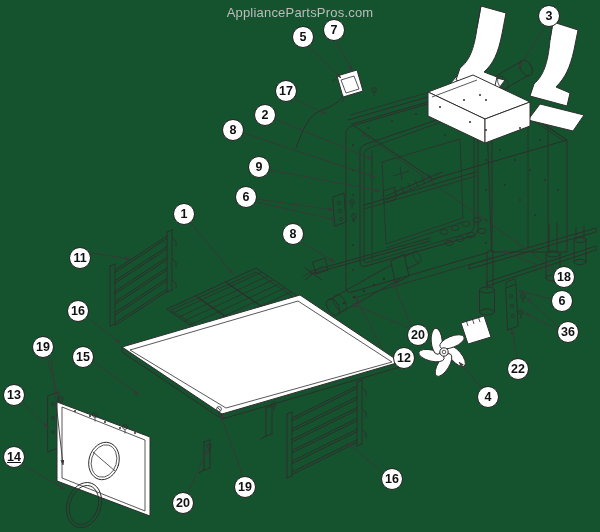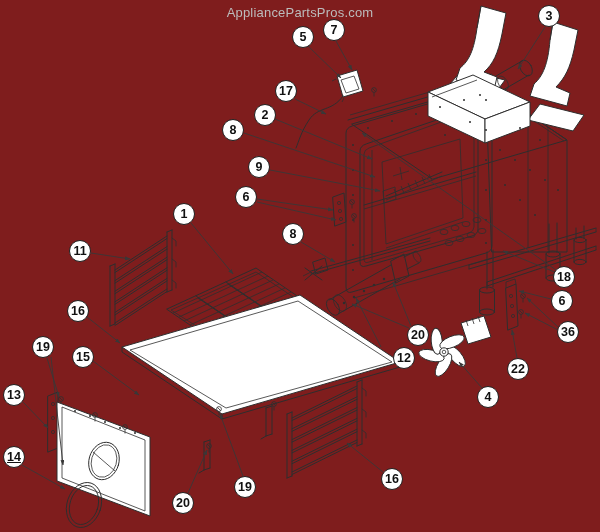--- a/index.html
+++ b/index.html
@@ -1,16 +1,16 @@
 <!DOCTYPE html>
 <html><head>
 <meta charset="utf-8">
 <style>
   html,body{margin:0;padding:0;background:#fff;}
-  .stage{position:relative;width:600px;height:532px;background:#7f1d1d;overflow:hidden;
+  .stage{position:relative;width:600px;height:532px;background:#14532d;overflow:hidden;
          font-family:"Liberation Sans",sans-serif;}
   .stage svg{position:absolute;left:0;top:0;}
   svg *{vector-effect:non-scaling-stroke;}
   .ln{stroke:#2e2e2e;stroke-width:1;fill:none;stroke-linecap:round;stroke-linejoin:round;}
   .wf{stroke:#2e2e2e;stroke-width:1;fill:#ffffff;stroke-linejoin:round;}
   .thin{stroke:#2e2e2e;stroke-width:.8;fill:none;}
   .dot{fill:#2e2e2e;stroke:none;}
   .ldr{stroke:#383838;stroke-width:.9;fill:none;}
   .watermark{position:absolute;top:5px;left:50%;transform:translateX(-50%);
              color:#bcbcbc;font-size:13px;letter-spacing:.2px;white-space:nowrap;}
@@ -362,21 +362,21 @@
     </div>
 <div class="callout" style="left: 248px; top: 156px;">
       <span>9</span>
     </div>
 <div class="callout" style="left: 235px; top: 186px;">
       <span>6</span>
     </div>
 <div class="callout" style="left: 173px; top: 203px;">
       <span>1</span>
     </div>
-<div class="callout" style="left: 69px; top: 240px;">
+<div class="callout" style="left: 69px; top: 247px;">
       <span>11</span>
     </div>
 <div class="callout" style="left: 282px; top: 223px;">
       <span>8</span>
     </div>
 <div class="callout" style="left: 67px; top: 300px;">
       <span>16</span>
     </div>
 <div class="callout" style="left: 72px; top: 346px; text-align: center;">
       <span>15</span>

